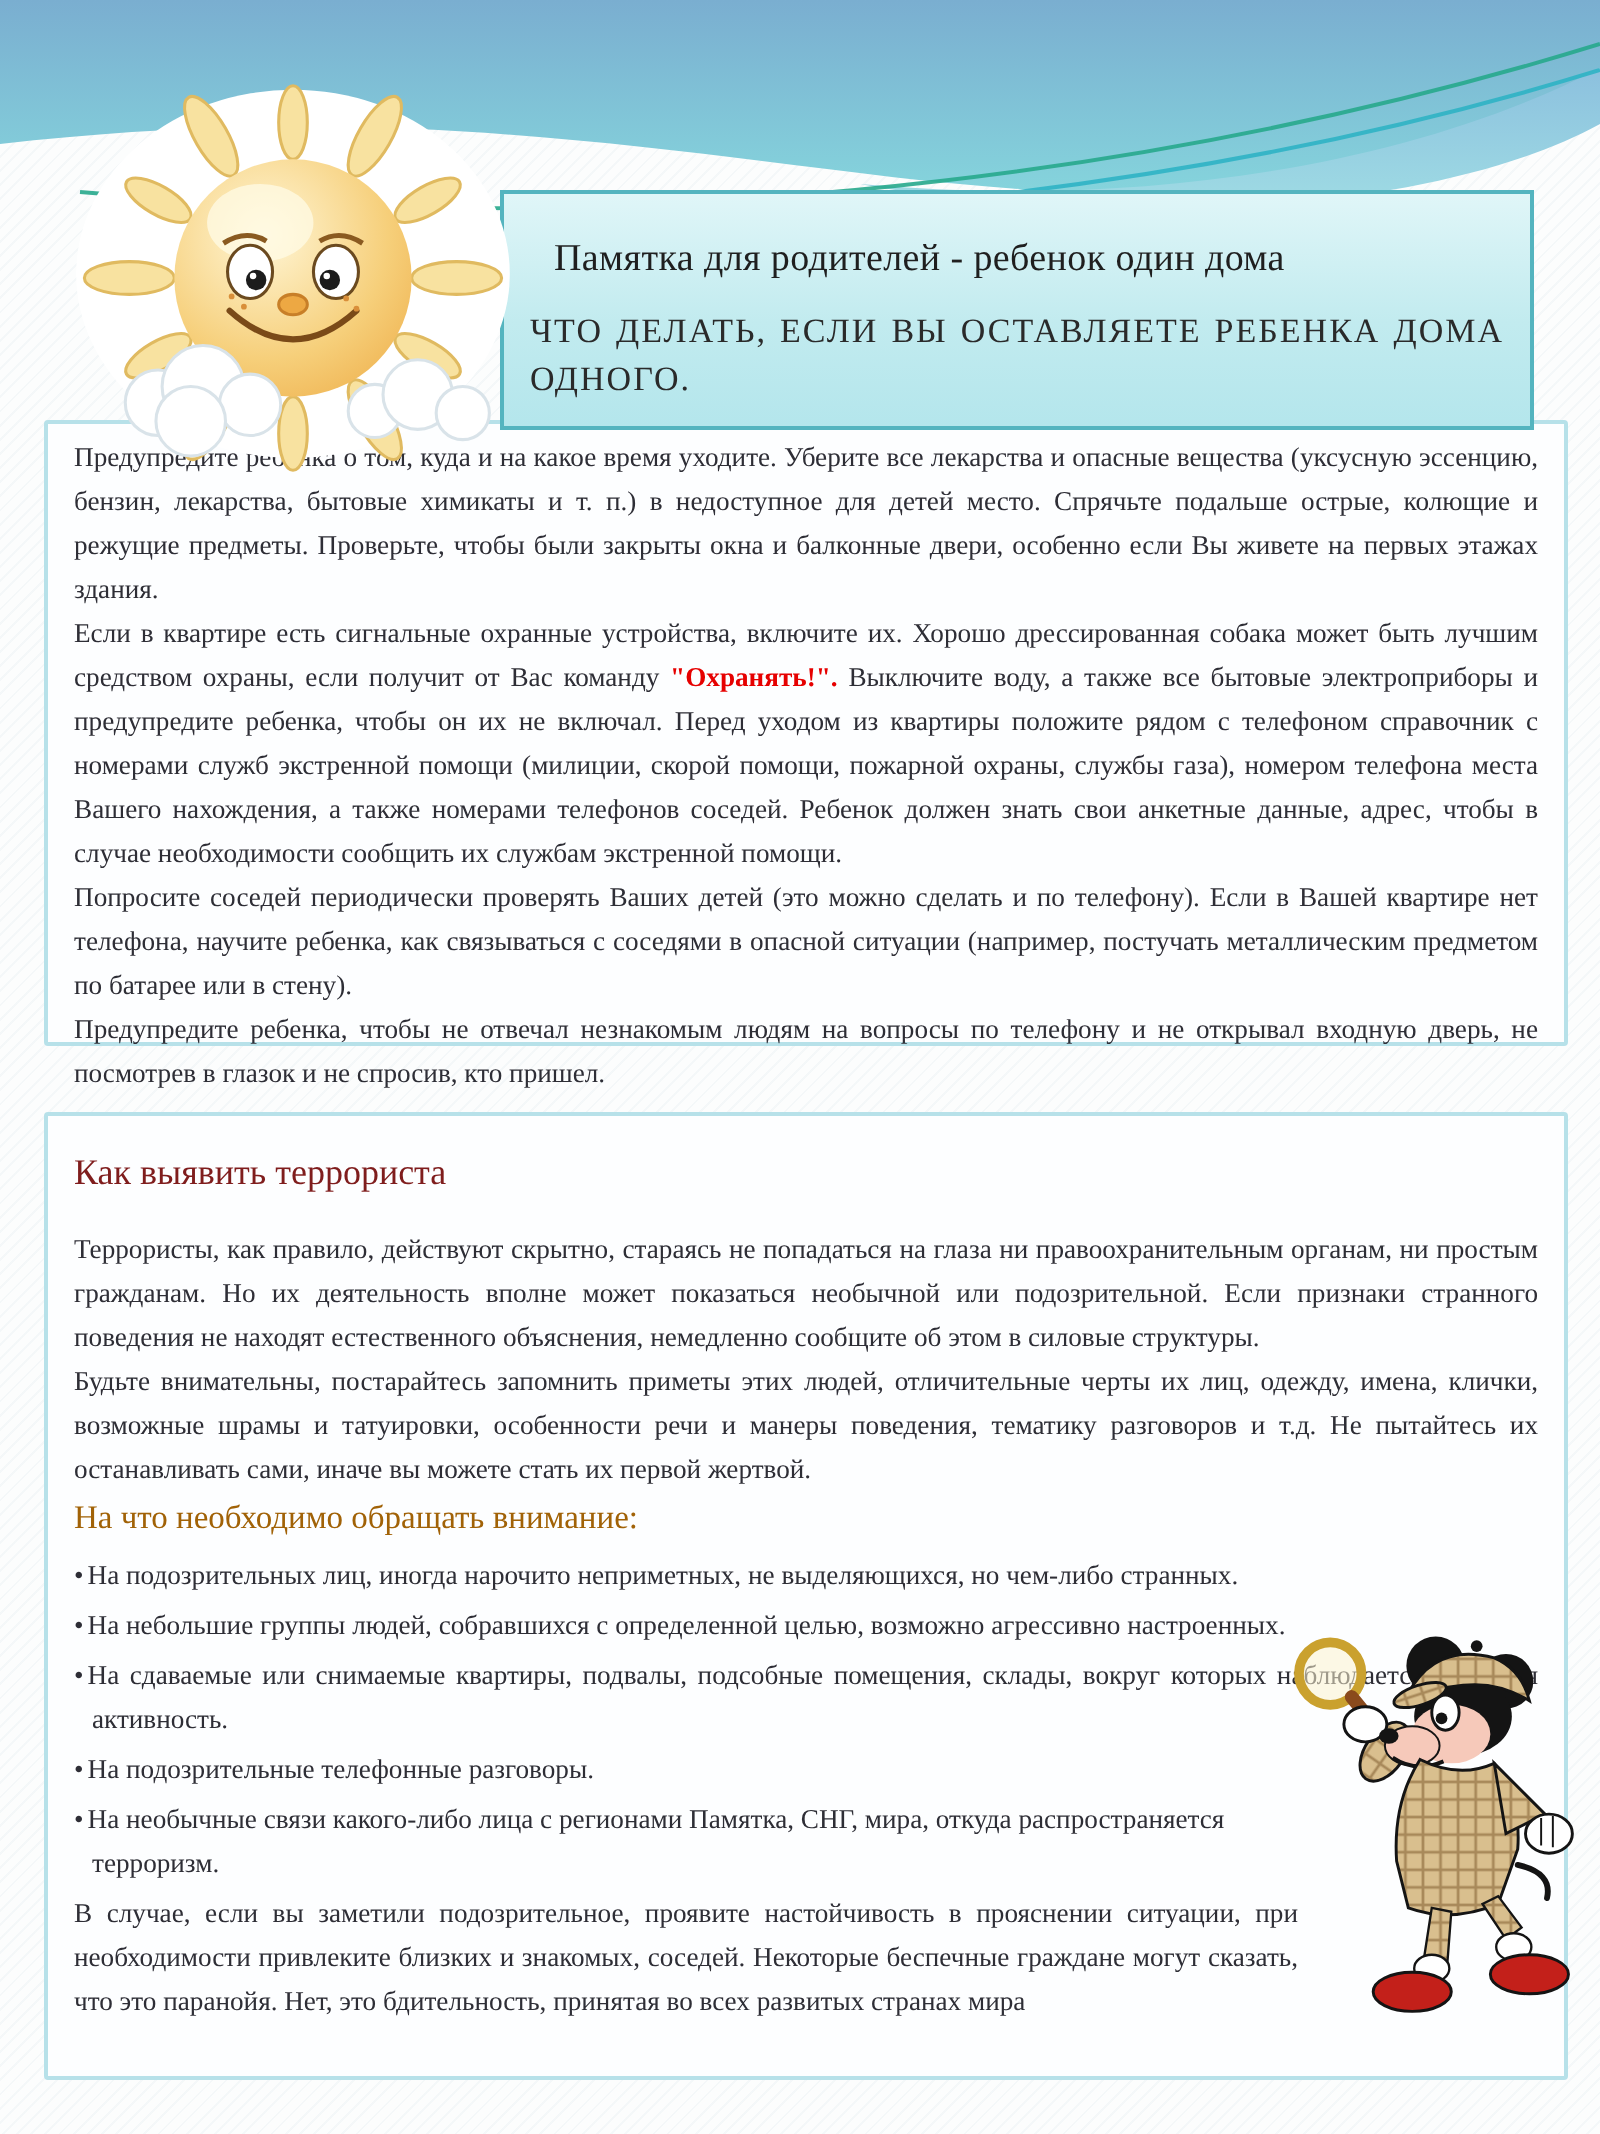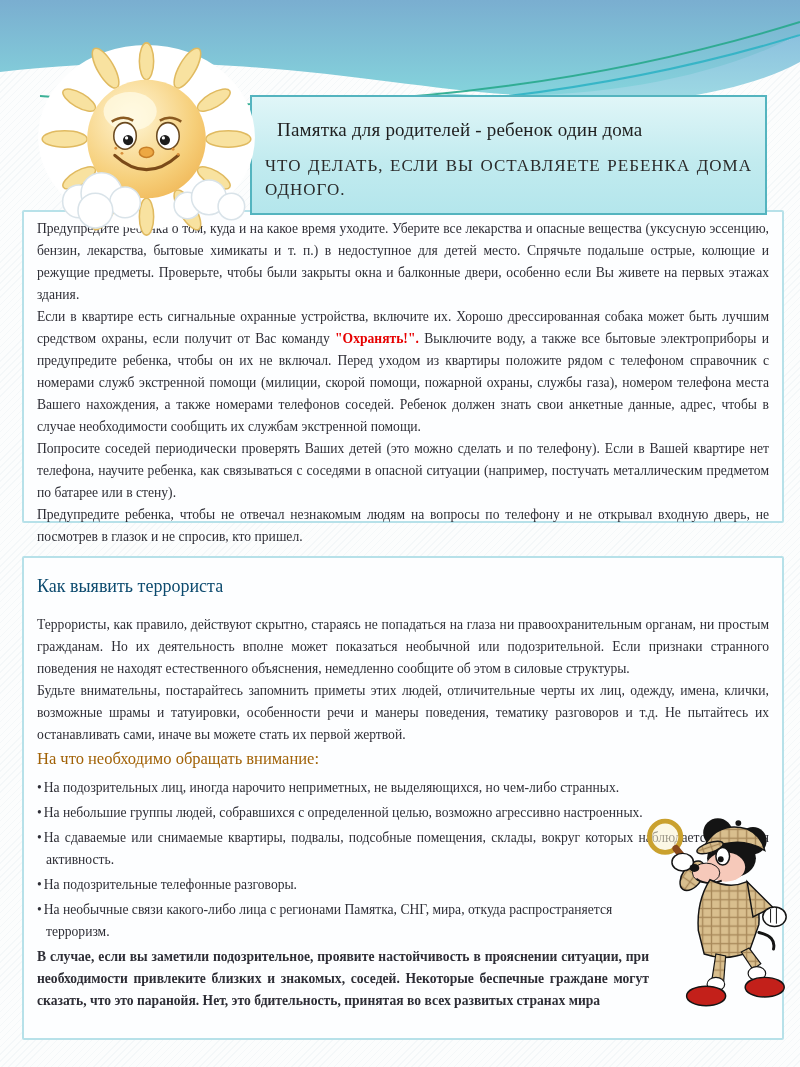--- a/index.html
+++ b/index.html
@@ -37,32 +37,32 @@
   .memo-box,.terror-box{
     position:absolute;left:22px;width:762px;box-sizing:border-box;z-index:2;
     background:#fdfeff;border:2px solid #b7e1e9;border-radius:2px;
     color:#2e2e36;font-size:13.6px;line-height:1.62;
   }
   .memo-box{top:210px;height:313px;padding:6px 13px;}
   .terror-box{top:556px;height:484px;padding:10px 13px;}
   .memo-box p,.terror-box p{margin:0;text-align:justify;}
   .red{color:#e60000;font-weight:bold;}
   .terror-box h2{
-    margin:8px 0 16px 0;font-size:18px;font-weight:normal;color:#0c4a6e;line-height:1.2;
+    margin:8px 0 16px 0;font-size:18px;font-weight:normal;color:#7f1d1d;line-height:1.2;
   }
   .terror-box h3{
     margin:2px 0 8px 0;font-size:16.5px;font-weight:normal;color:#a16207;line-height:1.3;
   }
   .bullets{margin:0;padding:0;list-style:none;font-family:Liberation Serif, serif;}
   .bullets li{
     margin:0 0 3px 0;padding-left:9px;text-indent:-9px;text-align:justify;
   }
   .bullets li::before{content:"\2022";margin-right:2px;}
   .bullets li.narrow{max-width:596px;text-align:left;}
-  .closing{max-width:612px;text-align:left;margin-top:2px !important;font-weight:bold;}
+  .closing{max-width:612px;text-align:left;margin-top:2px !important;}
   
   .detective{position:absolute;left:628px;top:806px;width:166px;height:208px;z-index:5;}
 </style>
 </head>
 <body>
 
 <div class="slide">
 
   <svg class="band" viewBox="0 0 800 150" preserveAspectRatio="none" aria-hidden="true">
     <defs>

